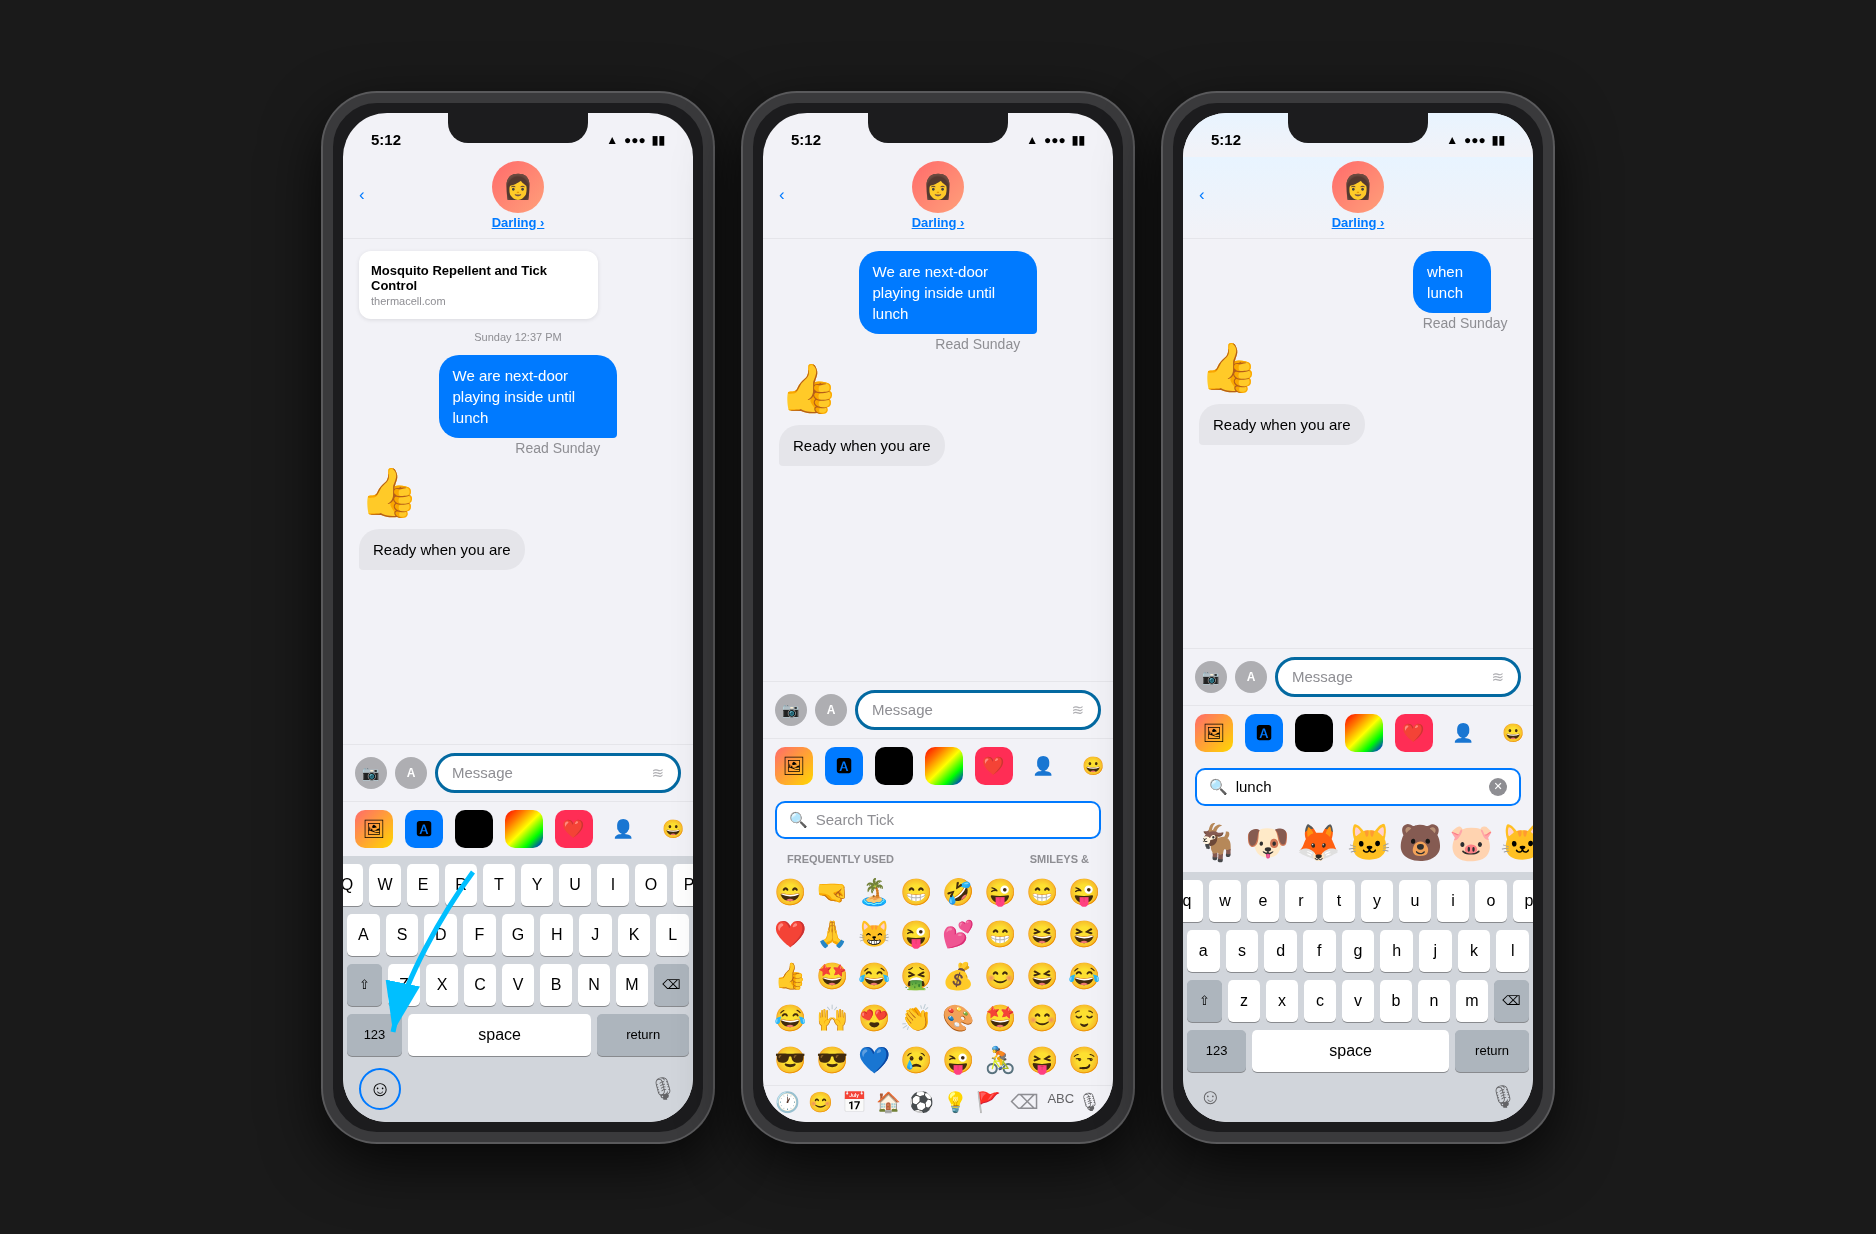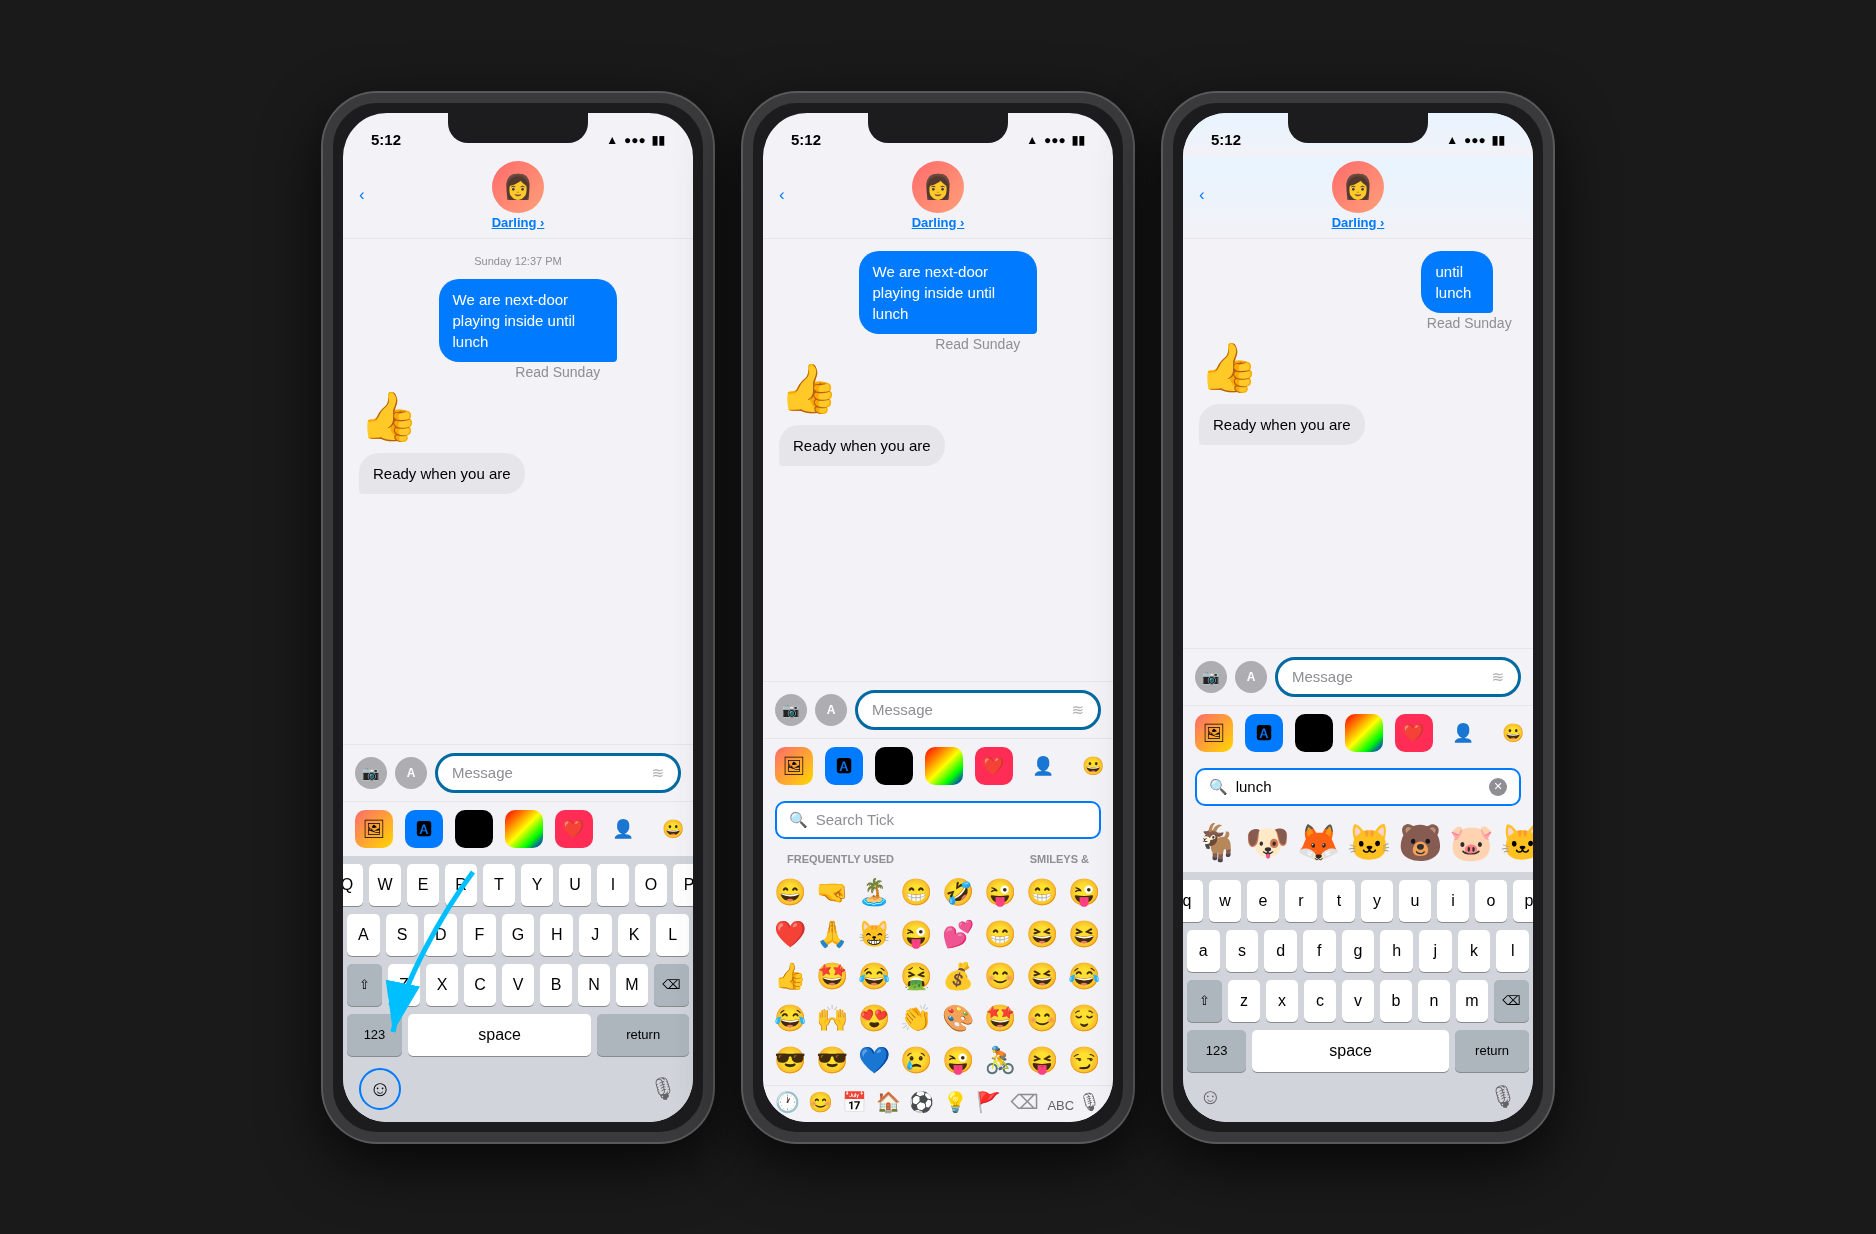--- a/index.html
+++ b/index.html
@@ -447,20 +447,24 @@
             <span>‹</span>
           </div>
           <div style="display:flex;flex-direction:column;align-items:center;">
             <div class="contact-avatar">👩</div>
             <div class="contact-name">Darling ›</div>
           </div>
         </div>
       </div>
 
       <div class="messages-area">
+        <div class="link-card">
+          <div class="link-title">Mosquito Repellent and Tick Control</div>
+          <div class="link-url">thermacell.com</div>
+        </div>
         <div class="timestamp">Sunday 12:37 PM</div>
         <div style="align-self:flex-end; max-width:75%;">
           <div class="message-bubble bubble-sent">We are next-door playing inside until lunch</div>
           <div class="message-meta">Read Sunday</div>
         </div>
         <div class="emoji-msg">👍</div>
         <div class="message-bubble bubble-received">Ready when you are</div>
       </div>
 
       <div class="input-area">
@@ -655,21 +659,21 @@
 
         <div class="emoji-bottom-bar">
           <span class="emoji-nav-icon">🕐</span>
           <span class="emoji-nav-icon">😊</span>
           <span class="emoji-nav-icon">📅</span>
           <span class="emoji-nav-icon">🏠</span>
           <span class="emoji-nav-icon">⚽</span>
           <span class="emoji-nav-icon">💡</span>
           <span class="emoji-nav-icon">🚩</span>
           <span class="emoji-nav-icon">⌫</span>
-          <div style="display:flex;align-items:flex-end;gap:4px;">
+          <div style="display:flex;align-items:flex-start;gap:4px;">
             <span style="font-size:13px;color:#636366;font-weight:500;">ABC</span>
             <span style="font-size:18px;color:#636366;">🎙</span>
           </div>
         </div>
       </div>
 
     </div>
   </div>
 </div>
 
@@ -692,21 +696,21 @@
           <div class="back-btn">‹</div>
           <div style="display:flex;flex-direction:column;align-items:center;">
             <div class="contact-avatar">👩</div>
             <div class="contact-name">Darling ›</div>
           </div>
         </div>
       </div>
 
       <div class="messages-area">
         <div style="align-self:flex-end; max-width:75%;">
-          <div class="message-bubble bubble-sent">until lunch</div>
+          <div class="message-bubble bubble-sent">when lunch</div>
           <div class="message-meta">Read Sunday</div>
         </div>
         <div class="emoji-msg">👍</div>
         <div class="message-bubble bubble-received">Ready when you are</div>
       </div>
 
       <div class="input-area">
         <div class="input-icon-btn">📷</div>
         <div class="input-icon-btn" style="font-size:12px;font-weight:700;">A</div>
         <div class="message-input">

